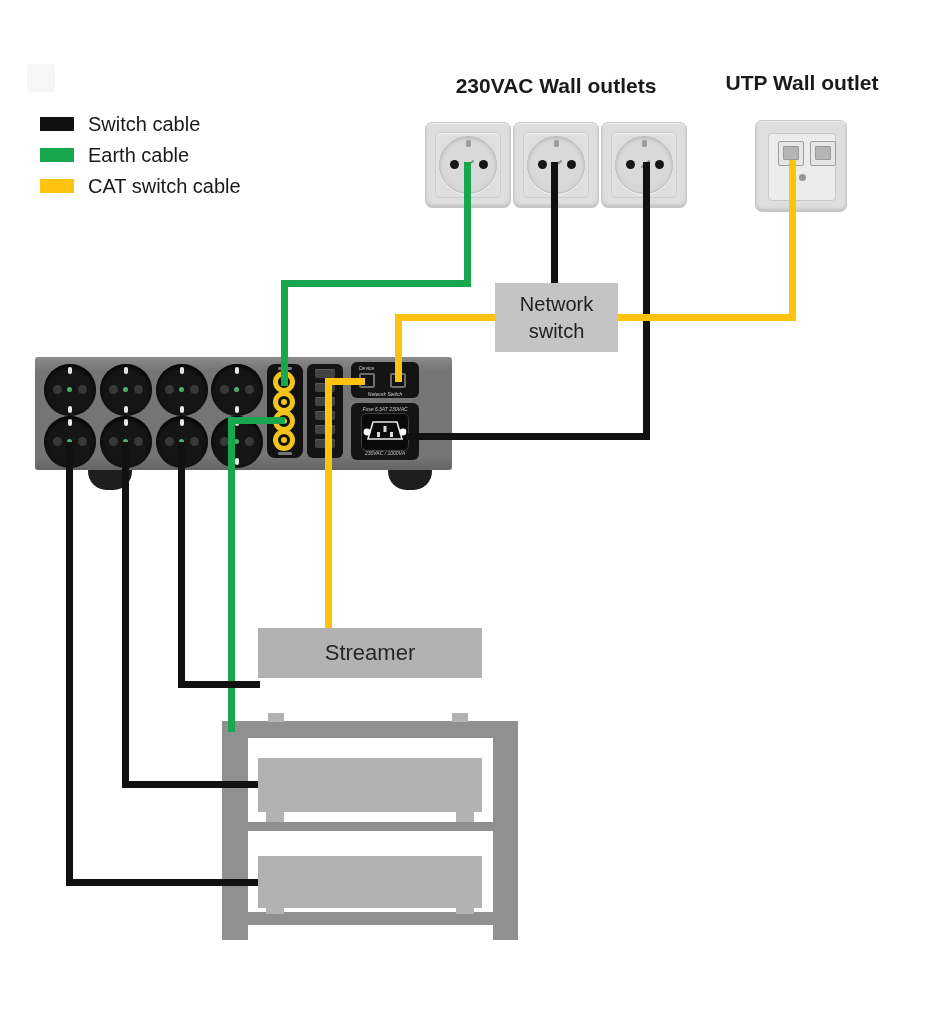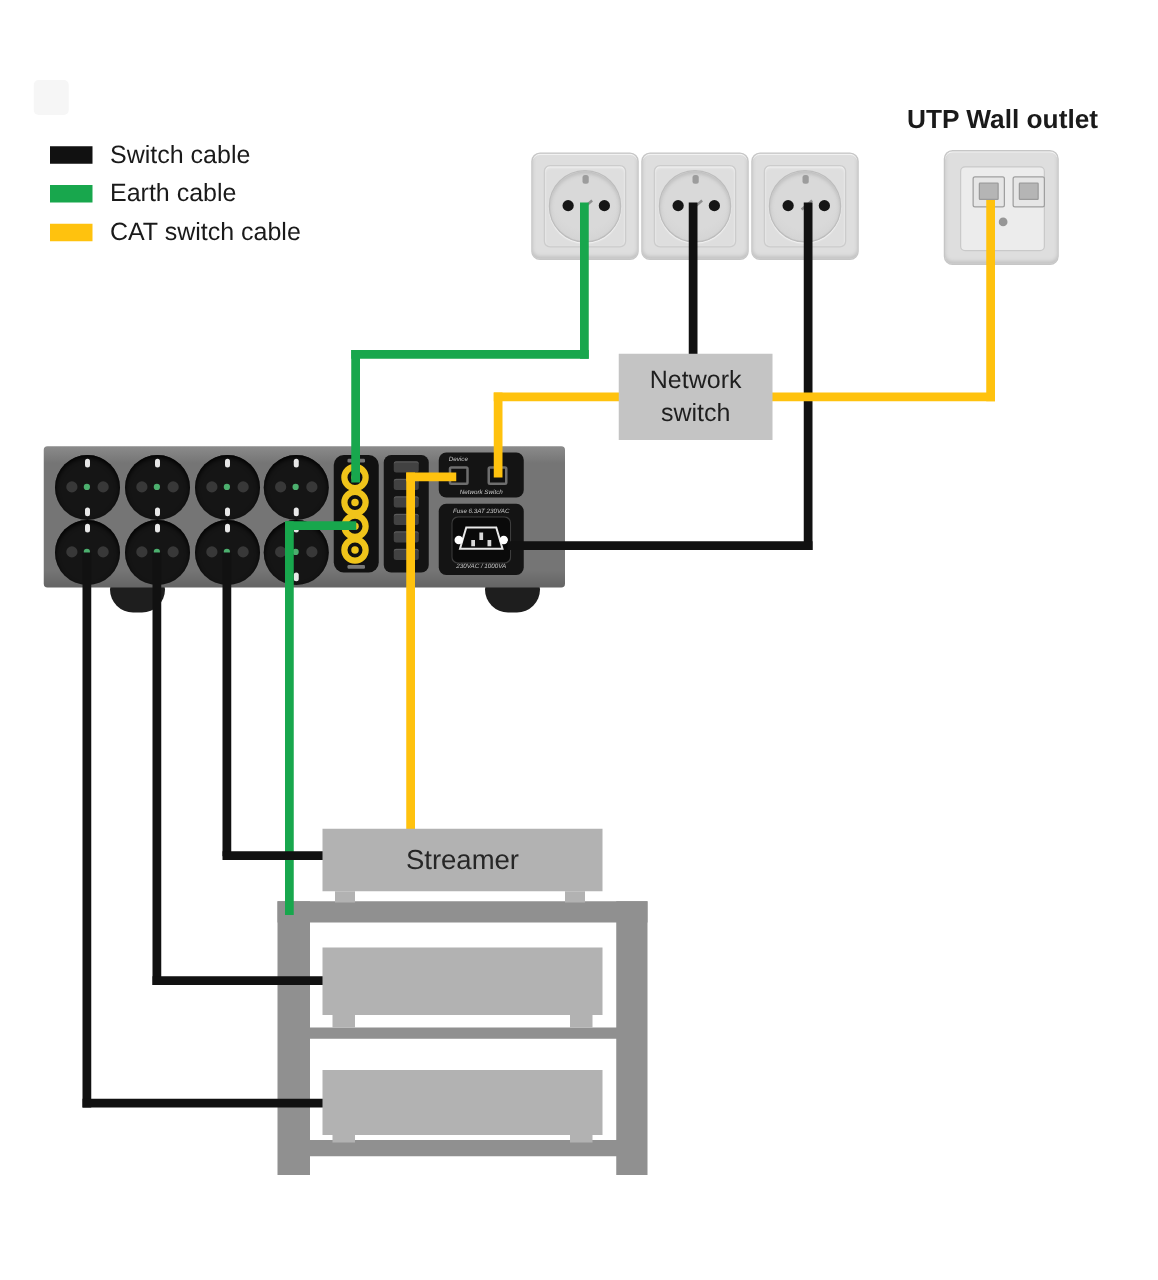--- a/index.html
+++ b/index.html
@@ -118,21 +118,22 @@
     <div class="legend-row" style="top:145px">
       <span class="swatch sw-earth"></span>
       <span class="legend-label">Earth cable</span>
     </div>
     <div class="legend-row" style="top:176px">
       <span class="swatch sw-cat"></span>
       <span class="legend-label">CAT switch cable</span>
     </div>
   </div>
 
-  <div class="heading" style="left:712px; top:84px; width:180px;">UTP Wall outlet</div>
+  <div class="heading" style="left:420px; top:74px; width:272px;">230VAC Wall outlets</div>
+  <div class="heading" style="left:712px; top:71px; width:180px;">UTP Wall outlet</div>
 
   <div class="wo" style="left:425px; top:122px;">
     <span class="wo-inner"></span>
     <span class="wo-circle"></span>
     <span class="wo-hole l"></span>
     <span class="wo-hole r"></span>
     <span class="wo-slash"></span>
     <span class="wo-screw"></span>
   </div>
   <div class="wo" style="left:513px; top:122px;">
@@ -298,21 +299,21 @@
   <div class="nsw">
     <span>Network switch</span>
   </div>
 
   <div class="rackpart" style="left:222px; top:721px; width:296px; height:17px;"></div>
   <div class="rackpart" style="left:235px; top:822px; width:270px; height:9px;"></div>
   <div class="rackpart" style="left:235px; top:912px; width:270px; height:13px;"></div>
   <div class="rackpart" style="left:222px; top:721px; width:26px; height:219px;"></div>
   <div class="rackpart" style="left:493px; top:721px; width:25px; height:219px;"></div>
 
-  <div class="graybox" style="left:258px; top:663px; width:224px; height:50px; font-size:22px;">
+  <div class="graybox" style="left:258px; top:628px; width:224px; height:50px; font-size:22px;">
     <span>Streamer</span>
   </div>
   <div class="boxfoot" style="left:268px; top:713px; width:16px; height:9px;"></div>
   <div class="boxfoot" style="left:452px; top:713px; width:16px; height:9px;"></div>
 
   <div class="graybox" style="left:258px; top:758px; width:224px; height:54px;"></div>
   <div class="boxfoot" style="left:266px; top:812px; width:18px; height:10px;"></div>
   <div class="boxfoot" style="left:456px; top:812px; width:18px; height:10px;"></div>
 
   <div class="graybox" style="left:258px; top:856px; width:224px; height:52px;"></div>

